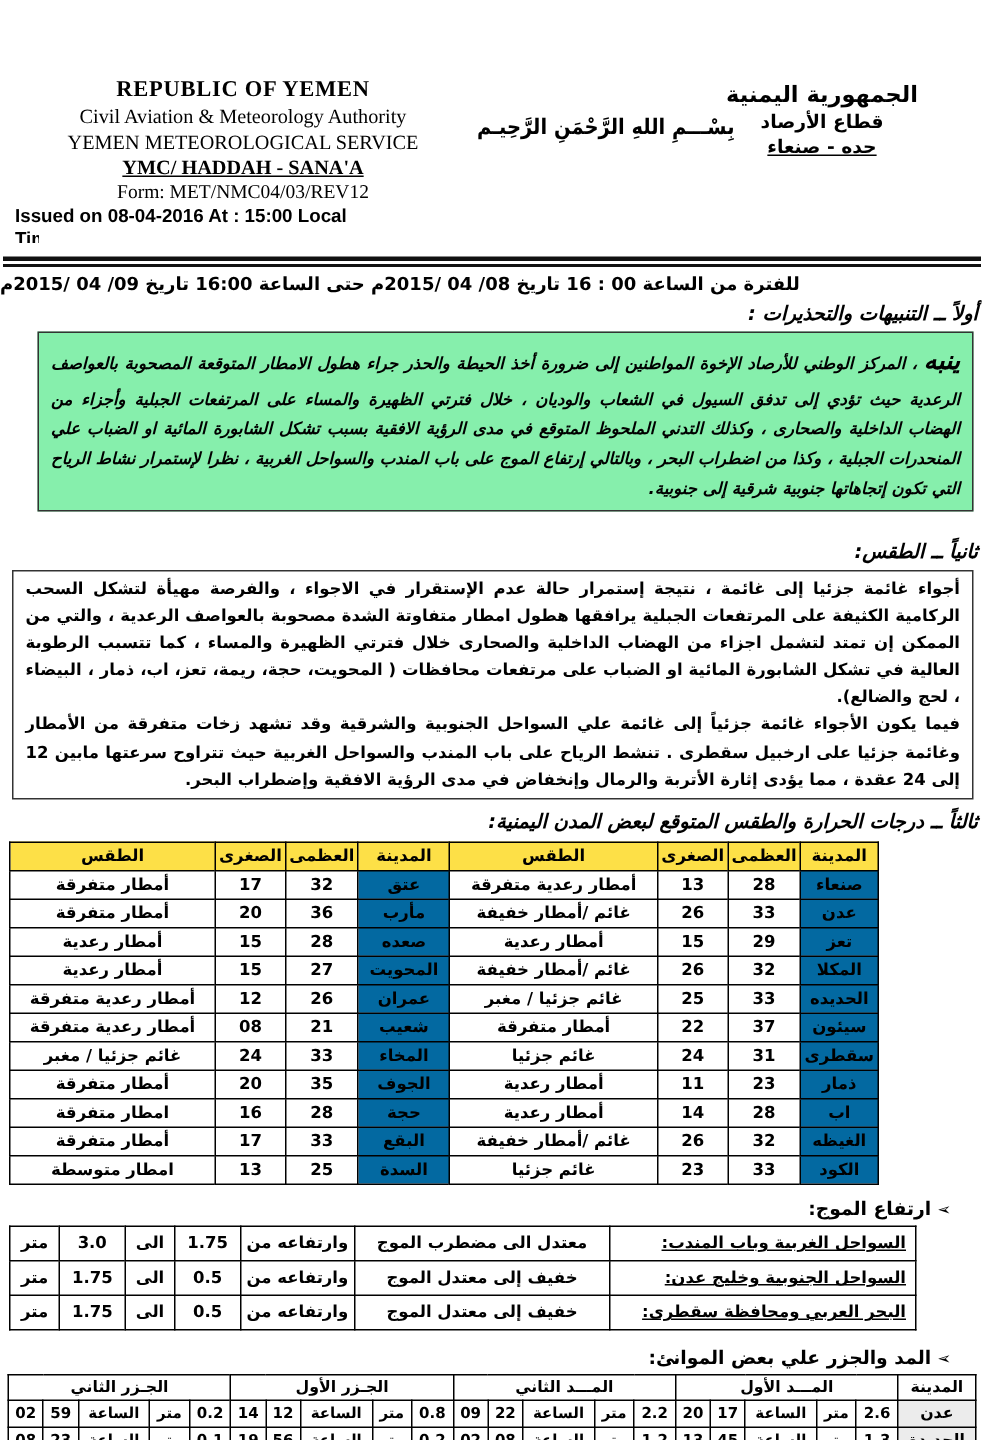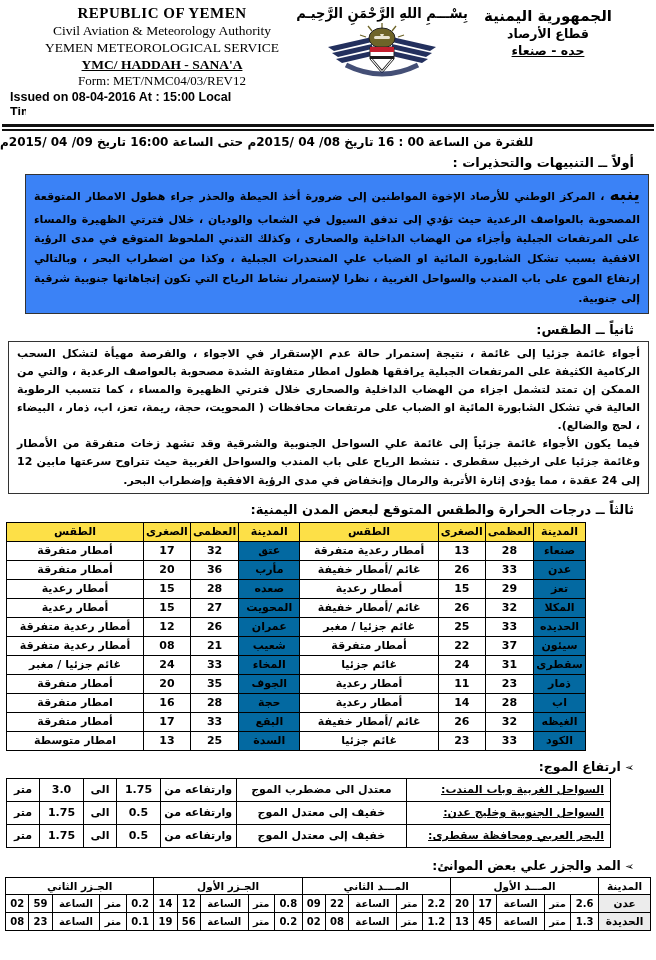--- a/index.html
+++ b/index.html
@@ -1,42 +1,42 @@
 <!DOCTYPE html>
 <html lang="ar"><head>
 <meta charset="utf-8">
 <style>
   html,body{margin:0;padding:0;background:#888;}
   .page{position:relative;width:656px;height:960px;margin:0 auto;background:#fff;color:#000;
         font-family:"DejaVu Sans",sans-serif;overflow:hidden;}
   
-  .hdr{display:flex;align-items:flex-start;padding:4px 6px 0 6px;height:124px;box-sizing:border-box;}
+  .hdr{display:flex;align-items:flex-start;padding:4px 6px 0 6px;height:124px;box-sizing:border-box;margin-top:47px;}
   .eng{width:312px;text-align:center;font-family:"Liberation Serif","DejaVu Serif",serif;line-height:1.25;}
   .eng-l1{font-size:15px;font-weight:bold;letter-spacing:.5px;}
   .eng-l2,.eng-l3{font-size:13.5px;}
   .eng-l4{font-size:13.5px;font-weight:bold;text-decoration:underline;}
   .eng-l5{font-size:13px;}
   .eng-l6{font-family:"Liberation Sans",sans-serif;font-size:12.5px;font-weight:bold;text-align:left;padding-left:4px;}
   .eng-l7{font-family:"Liberation Sans",sans-serif;font-size:12.5px;font-weight:bold;text-align:left;
           padding-left:4px;width:16px;height:10px;overflow:hidden;}
-  .logo-col{width:128px;display:flex;flex-direction:column;align-items:center;}
+  .logo-col{width:128px;display:flex;flex-direction:row;align-items:center;}
   .bismillah{font-size:13px;font-weight:bold;white-space:nowrap;margin-top:2px;
              font-family:"DejaVu Sans",sans-serif;transform:scaleY(1.1);}
   .arb{flex:1;text-align:center;direction:rtl;font-weight:bold;line-height:1.35;padding-top:2px;}
   .arb-l1{font-size:15px;}
   .arb-l2,.arb-l3,.arb-l4{font-size:12.5px;}
   .arb-l5{font-size:12.5px;text-decoration:underline;}
   .dblrule{height:2px;border-top:3px solid #111;border-bottom:2px solid #111;margin:0 2px;}
   
   .title{ text-align:center;font-weight:bold;font-size:15px;direction:rtl;margin-top:10px;}
   .period{text-align:left;font-weight:bold;font-size:12px;direction:rtl;margin-top:4px;}
   
-  .sechead{direction:rtl;font-weight:bold;font-size:13px;padding:6px 22px 3px 0;}
-  .warnbox{margin:1px 7px 8px 25px;border:1px solid #333;background:#3b82f6;direction:rtl;
-           padding:4px 8px;font-size:11px;font-weight:bold;line-height:1.8;text-align:justify;}
+  .sechead{direction:rtl;font-weight:bold;font-size:13px;padding:6px 4px 3px 0;font-style:italic;}
+  .warnbox{margin:1px 7px 20px 25px;border:1px solid #333;background:#86efac;direction:rtl;
+           padding:4px 8px;font-size:11px;font-weight:bold;line-height:1.8;text-align:justify;font-style:italic;}
   .warnlead{font-size:17px;font-weight:bold;}
   .wxbox{margin:1px 7px 6px 8px;border:1px solid #333;background:#fff;direction:rtl;
          padding:3px 8px;font-size:11px;font-weight:bold;line-height:1.65;text-align:justify;}
   .wxbox p{margin:0;}
   
   table{border-collapse:collapse;direction:rtl;}
   td,th{border:1px solid #000;font-weight:bold;text-align:center;padding:0 2px;}
   .temp-table{margin:2px 70px 6px auto;width:580px;font-size:11px;margin-right:70px;}
   .temp-table td,.temp-table th{height:18px;line-height:1.1;}
   .temp-table th{background:#fde047;}

